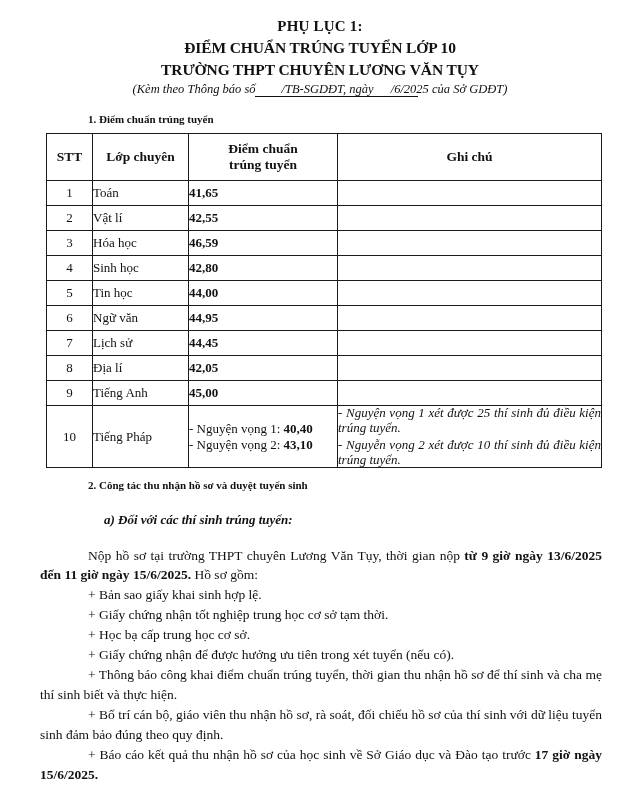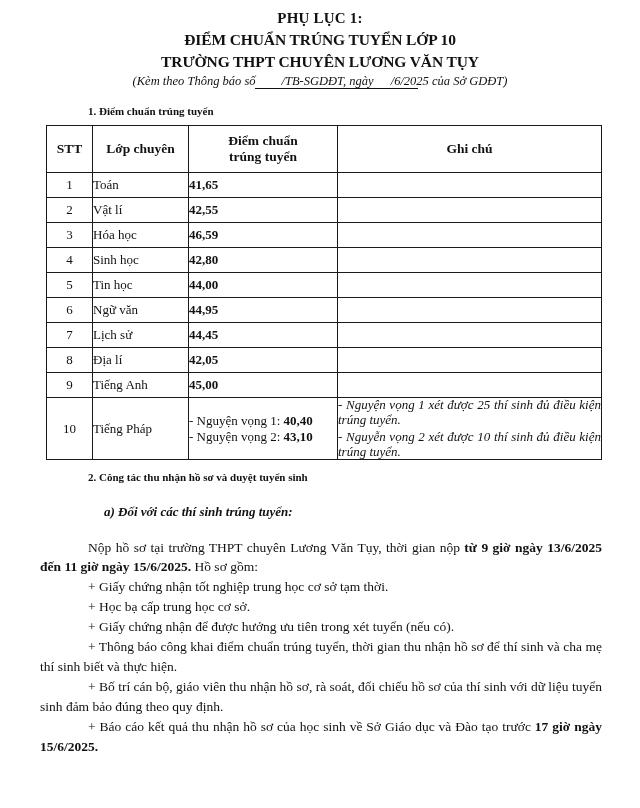--- a/index.html
+++ b/index.html
@@ -19,21 +19,21 @@
     position: relative;
     width: 640px;
     height: 808px;
     padding: 0;
     box-sizing: border-box;
   }
 
   
   .title-block {
     text-align: center;
-    padding-top: 8px;
+    padding-top: 16px;
   }
   .doc-label {
     font-weight: bold;
     font-size: 15px;
     letter-spacing: 0.2px;
     line-height: 20px;
   }
   .doc-title {
     font-weight: bold;
     font-size: 15.5px;
@@ -278,20 +278,21 @@
 
   <div class="section-head second">2. Công tác thu nhận hồ sơ và duyệt tuyển sinh</div>
 
   <div class="body-text">
 
     <p class="sub-label">a) Đối với các thí sinh trúng tuyển:</p>
 
     <p class="para"><span>Nộp hồ sơ tại trường THPT chuyên Lương Văn Tụy, thời gian nộp </span><b class="strong">từ 9 giờ ngày 13/6/2025 đến 11 giờ ngày 15/6/2025.</b><span> Hồ sơ gồm:</span></p>
 
     <div id="sub-a-items">
+        <p class="bullet">+ Bản sao giấy khai sinh hợp lệ.</p>
         <p class="bullet">+ Giấy chứng nhận tốt nghiệp trung học cơ sở tạm thời.</p>
         <p class="bullet">+ Học bạ cấp trung học cơ sở.</p>
         <p class="bullet">+ Giấy chứng nhận để được hưởng ưu tiên trong xét tuyển (nếu có).</p>
       </div>
 
 
     <div id="sub-b-items">
         <p class="bullet">+ Thông báo công khai điểm chuẩn trúng tuyển, thời gian thu nhận hồ sơ để thí sinh và cha mẹ thí sinh biết và thực hiện.</p>
         <p class="bullet">+ Bố trí cán bộ, giáo viên thu nhận hồ sơ, rà soát, đối chiếu hồ sơ của thí sinh với dữ liệu tuyển sinh đảm bảo đúng theo quy định.</p>
       </div>

